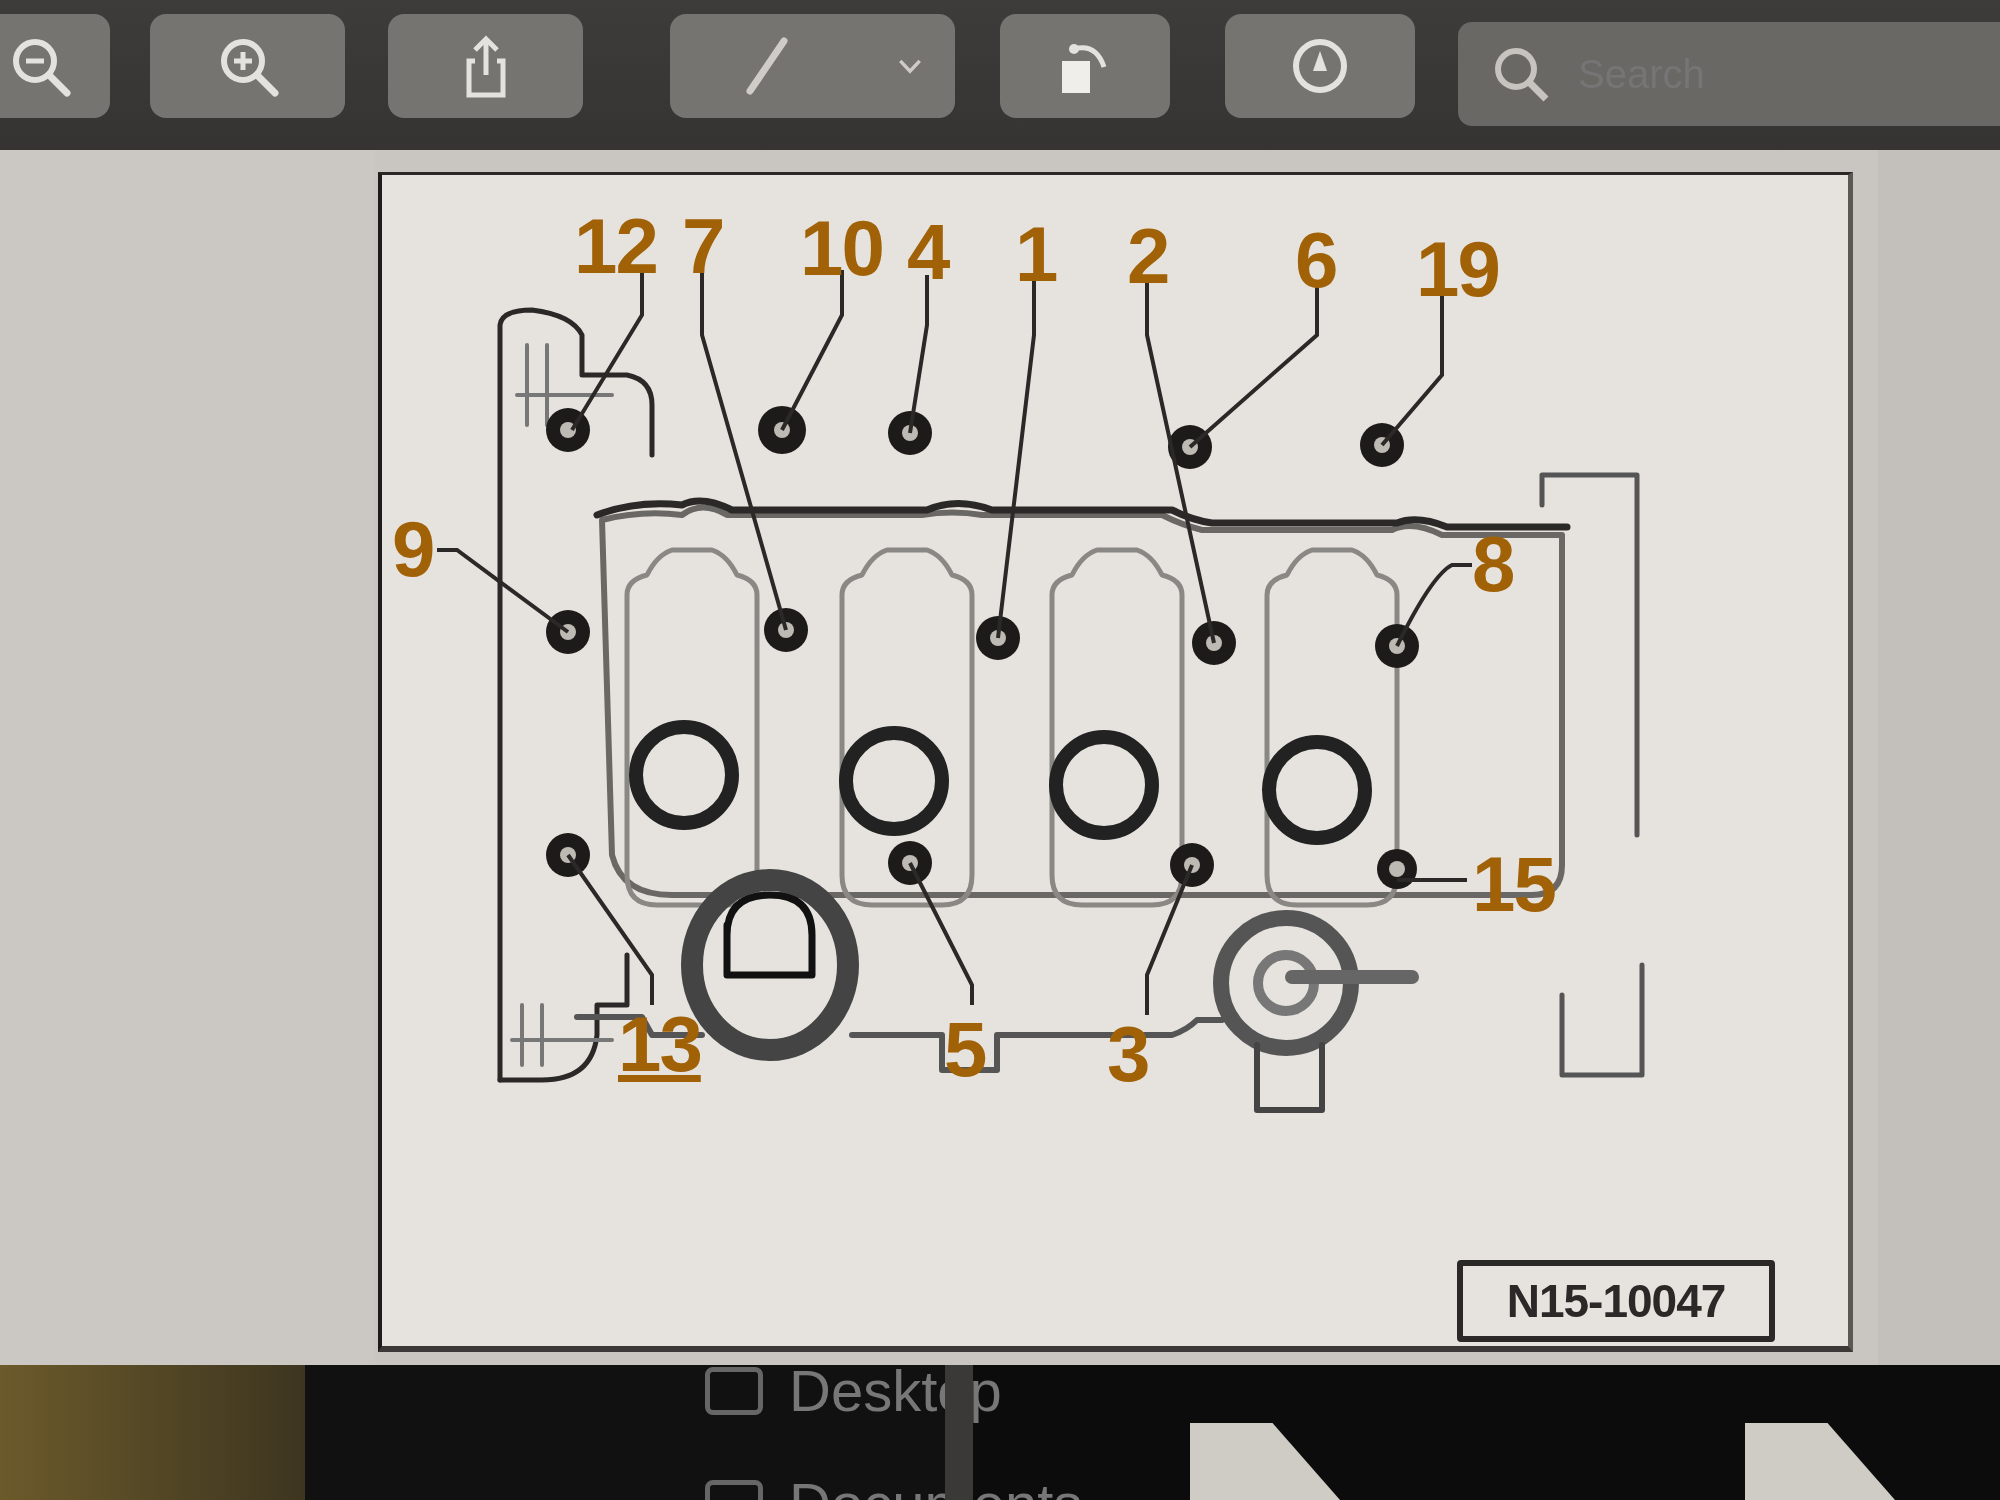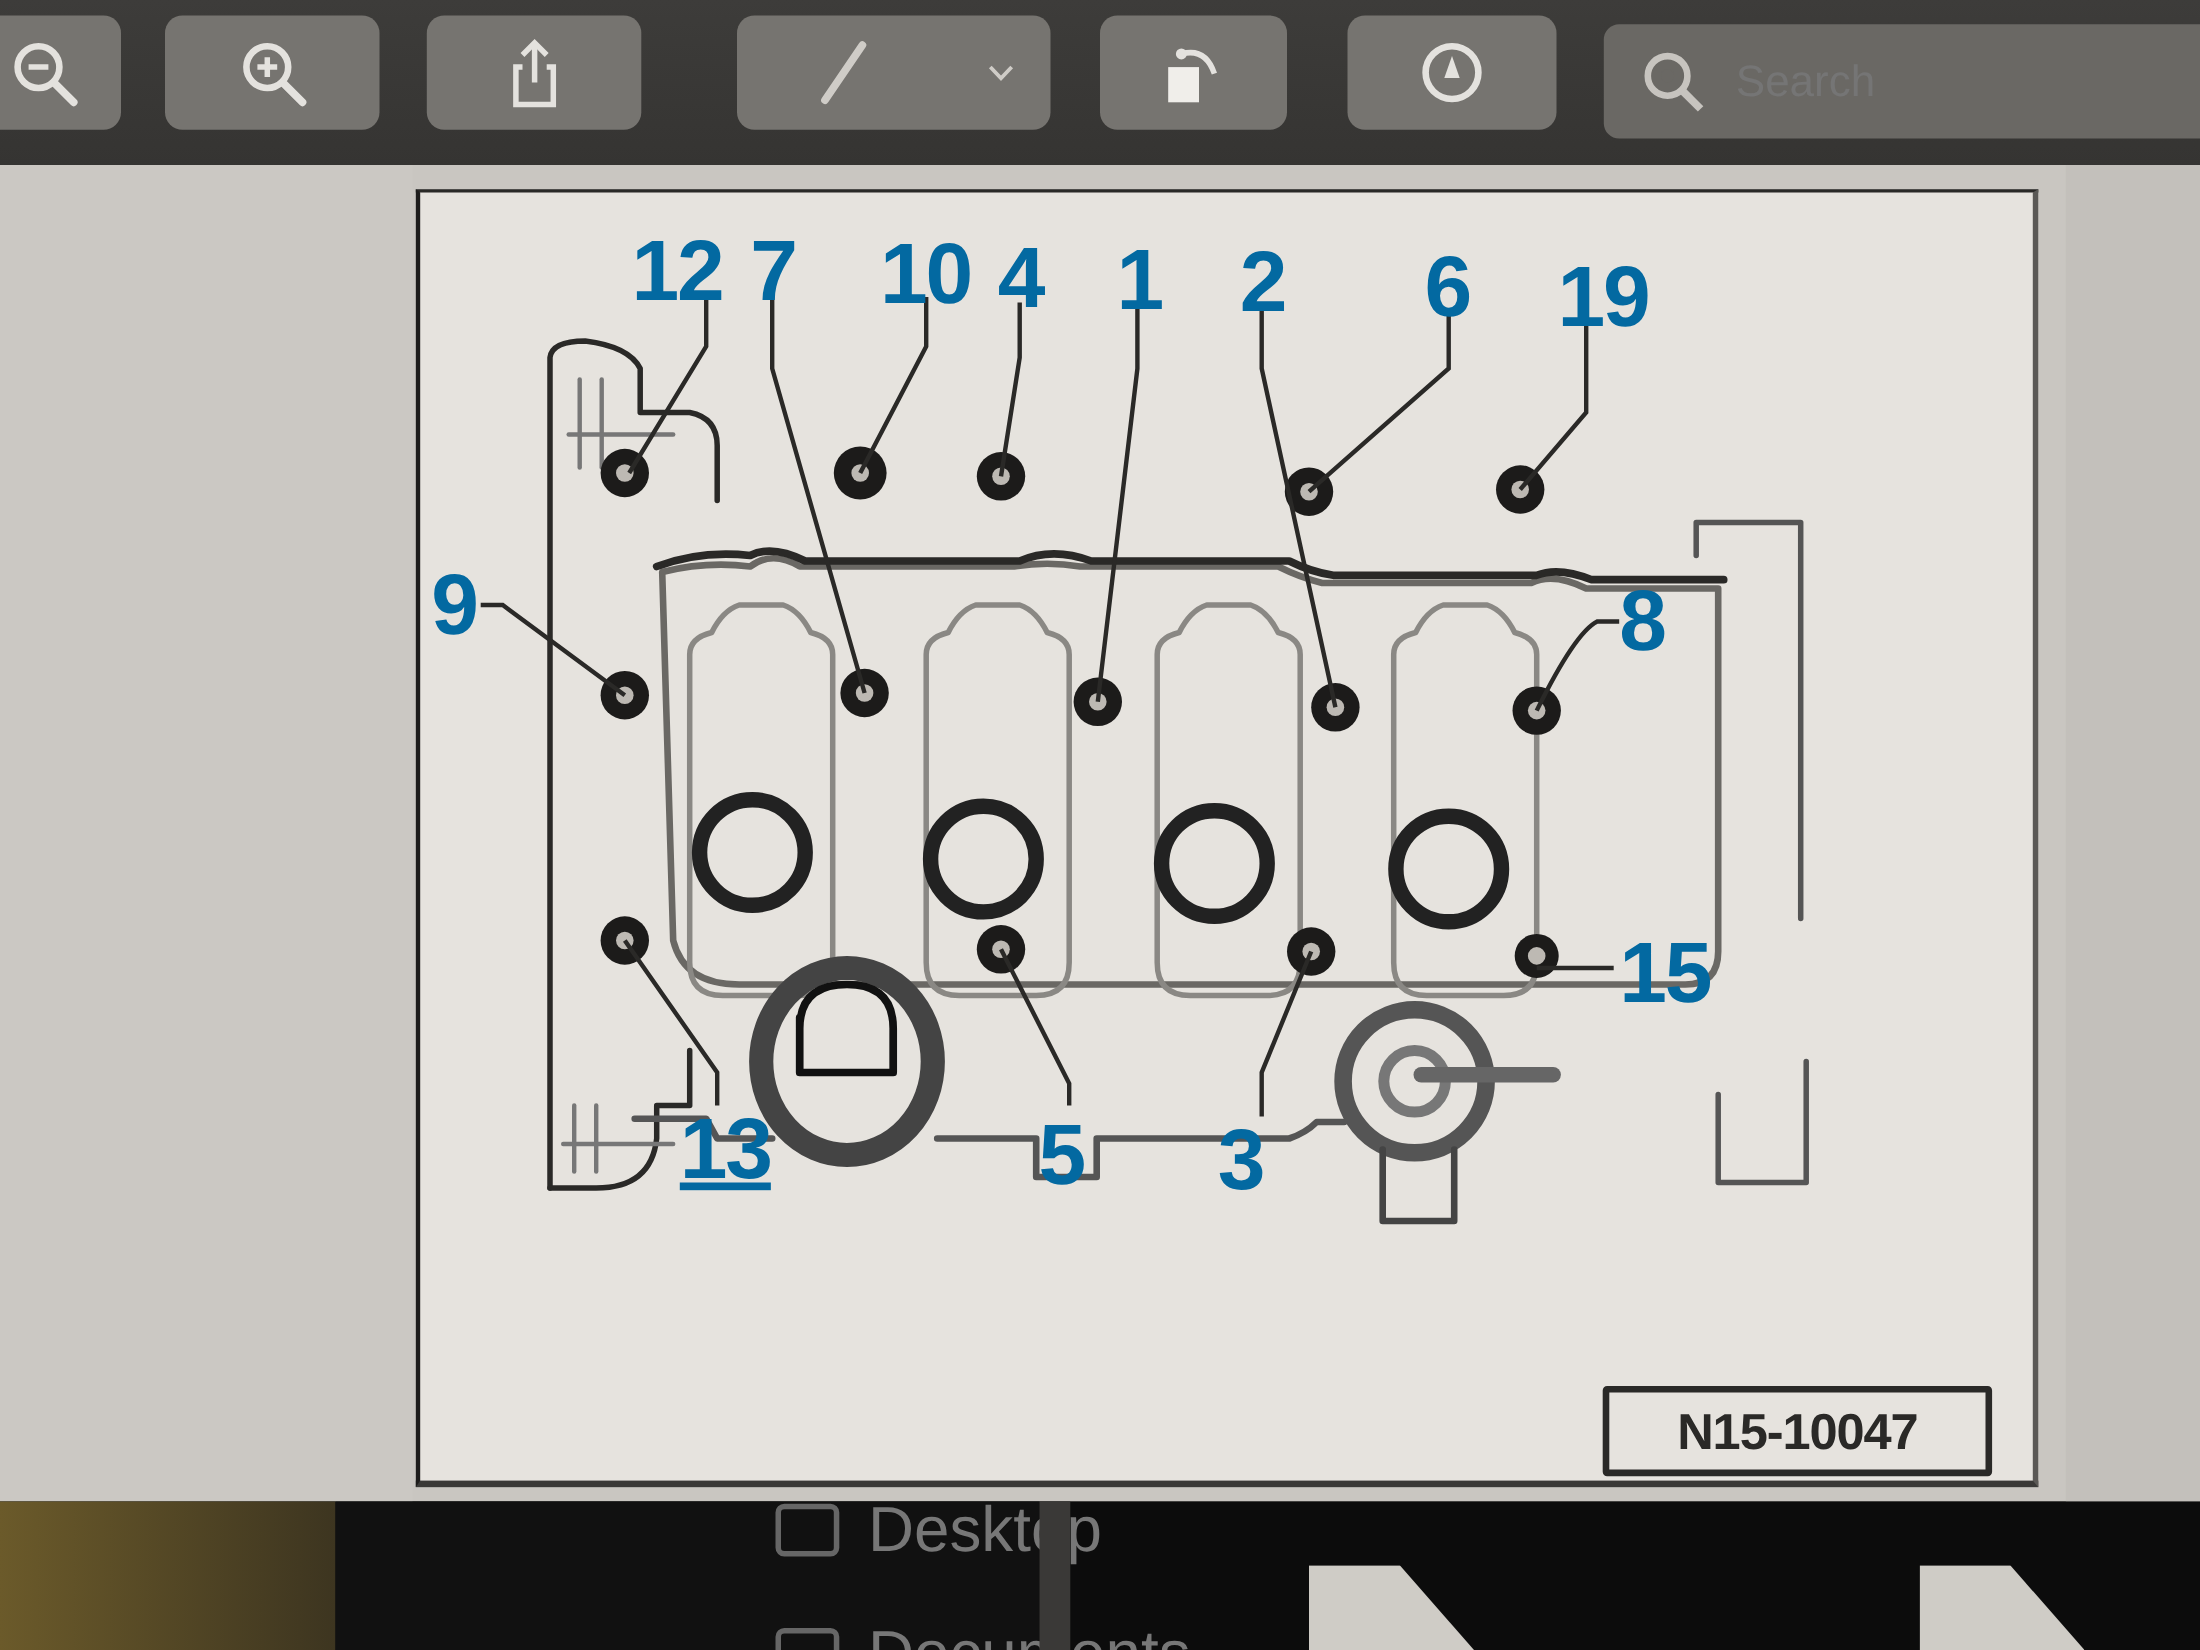--- a/index.html
+++ b/index.html
@@ -49,25 +49,25 @@
   }
   .page {
     position:absolute; left:378px; top:22px; width:1475px; height:1180px;
     background:#e6e3de;
     border-left:4px solid #1d1c1b; border-top:3px solid #2a2927;
     border-right:5px solid #5a5855; border-bottom:6px solid #3a3937;
     box-sizing:border-box;
   }
   .diagram { position:absolute; left:0; top:0; width:1475px; height:1180px; }
   .callout {
-    position:absolute; font-weight:bold; font-size:78px; color:#0369a1;
+    position:absolute; font-weight:bold; font-size:78px; color:#a16207;
     line-height:1; letter-spacing:-2px;
   }
   .figure-id {
-    position:absolute; left:1075px; top:1085px; width:354px; height:82px;
+    position:absolute; left:1075px; top:1085px; width:318px; height:82px;
     border:6px solid #2a2927; border-radius:4px; box-sizing:border-box;
     display:flex; align-items:center; justify-content:center;
     font-size:46px; font-weight:bold; color:#2a2927; letter-spacing:-1px;
   }
   
   .finder {
     position:absolute; left:0; top:1365px; width:2000px; height:135px;
     background:#0c0c0c;
   }
   .finder-left-strip {

